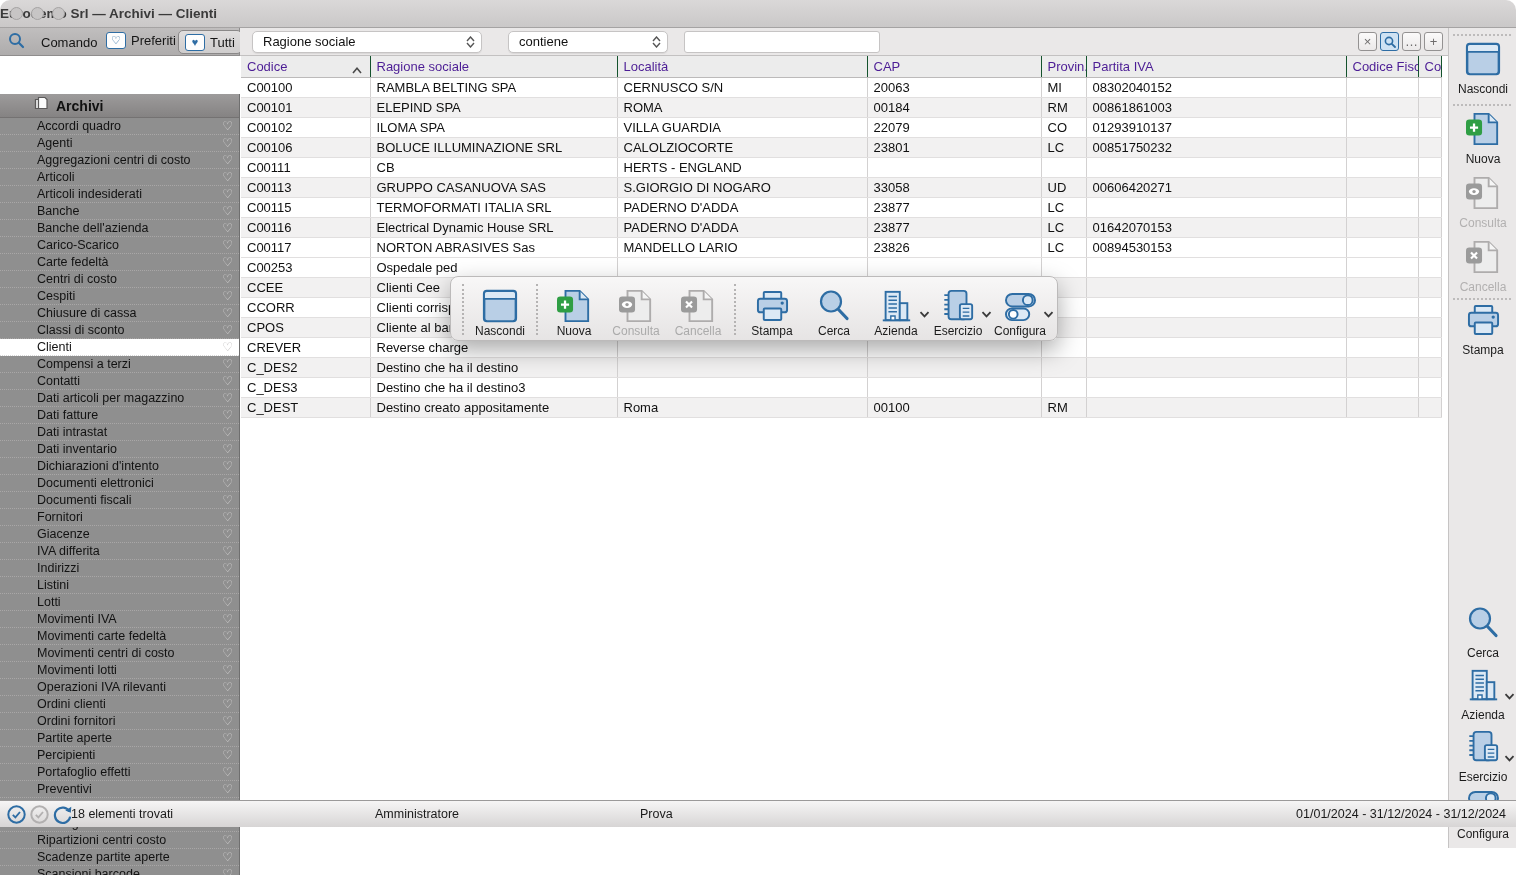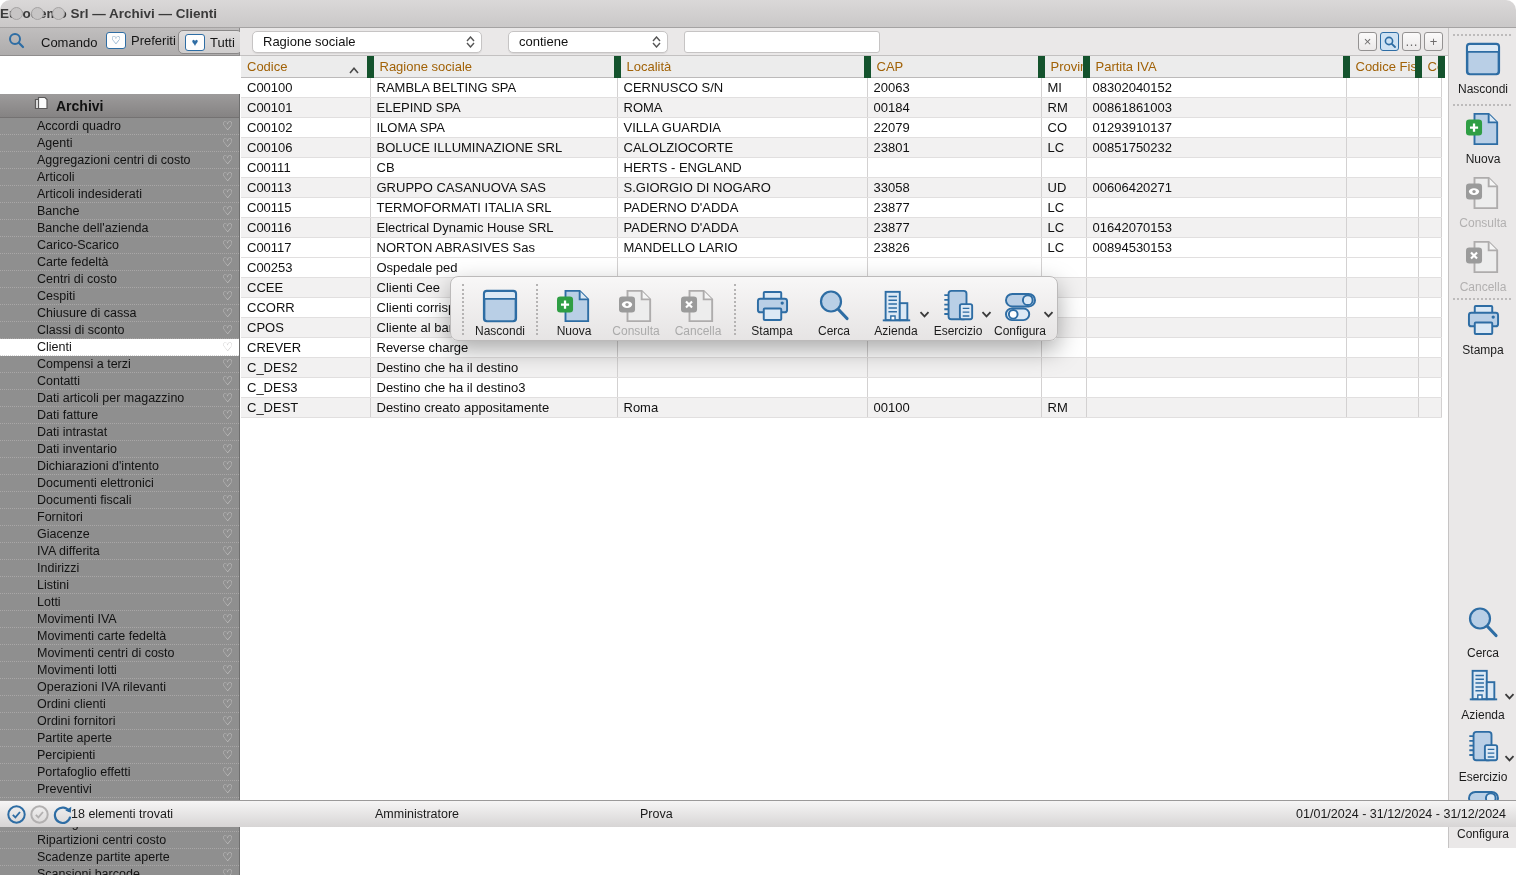--- a/index.html
+++ b/index.html
@@ -49,22 +49,22 @@
   .sb-list { position:absolute; left:0; right:0; top:24px; bottom:0; overflow:hidden; }
   .sb-item { height:17px; line-height:16px; font-size:12.5px; color:#121212; padding-left:37px;
     position:relative; border-bottom:1px dotted #a9a7a7; }
   .sb-item.selected { background:#ffffff; border-bottom-color:#d8d8d8; }
   .sb-heart { position:absolute; right:6px; top:0; color:#d6d4d4; font-size:12px; line-height:16px; }
   .sb-item.selected .sb-heart { color:#bcbaba; }
 
   
   .main { position:absolute; left:241px; top:56px; width:1207px; height:792px; background:#fff; }
   table { border-collapse:collapse; table-layout:fixed; width:1200px; font-size:13px; }
-  th { height:21px; background:#ececec; border-right:7px solid #14532d; border-bottom:1px solid #bcbaba;
-    text-align:left; font-weight:normal; padding:0 6px; white-space:nowrap; overflow:hidden; position:relative; color:#a16207; }
+  th { height:21px; background:#ececec; border-right:1px solid #14532d; border-bottom:1px solid #bcbaba;
+    text-align:left; font-weight:normal; padding:0 6px; white-space:nowrap; overflow:hidden; position:relative; color:#4c1d95; }
   td { height:20px; border-right:1px solid #d3d1d1; border-bottom:1px solid #e1dfdf;
     padding:0 6px; white-space:nowrap; overflow:hidden; color:#101010; }
   tr.even td { background:#f2f1f1; }
   .sort-ic { position:absolute; right:8px; top:6px; }
 
   
   .ftb { position:absolute; left:450px; top:276px; width:608px; height:65px; z-index:20;
     background:linear-gradient(#f8f7f7,#e6e4e4); border:1px solid #bcbaba; border-radius:8px;
     box-shadow:0 9px 24px rgba(0,0,0,.34); display:flex; align-items:stretch; padding:4px 6px 2px; }
   .ft-sep { border-left:2px dotted #b5b3b3; margin:3px 5px; }

